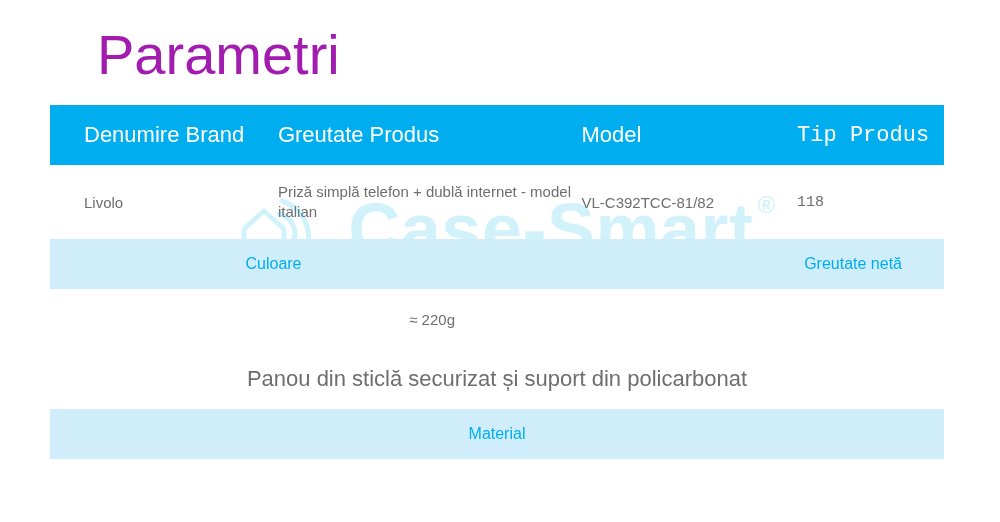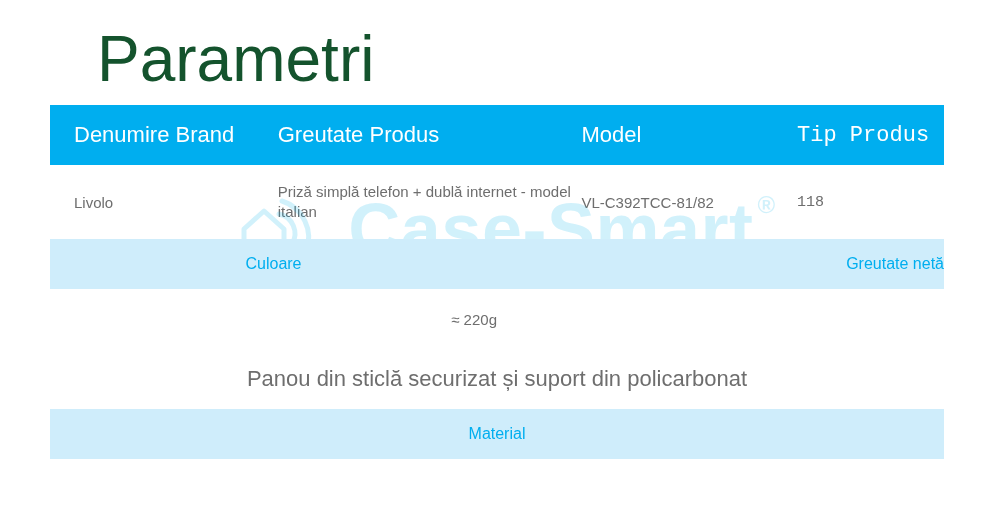--- a/index.html
+++ b/index.html
@@ -34,22 +34,22 @@
     gap: 4px;
   }
   .wm-icon {
     display: inline-flex;
     align-items: center;
   }
   .title {
     position: absolute;
     top: 22px;
     left: 97px;
-    font-size: 64px;
-    color: #14532d;
+    font-size: 56px;
+    color: #a21caf;
     font-weight: 300;
   }
   .table-wrap {
     position: absolute;
     top: 105px;
     left: 50px;
     width: 894px;
   }
   .row {
     display: flex;
@@ -83,31 +83,32 @@
     text-align: center;
   }
   .center-data {
     justify-content: center;
     text-align: center;
     color: #6e6e6e;
     font-size: 22px;
     background: #ffffff;
     min-height: 60px;
   }
-  .c1 { padding-left: 24px; width: 232px; }
+  .c1 { padding-left: 34px; width: 232px; }
   .c2 { width: 310px; }
   .c3 { width: 210px; }
   .c4 { padding-left: 10px; width: 160px; font-family: Liberation Mono, monospace; }
   .sub-c-left {
     width: 50%;
     text-align: center;
   }
   .sub-c-right {
     width: 50%;
     text-align: right;
+    padding-right: 42px;
   }
   .data-row .c2 {
     line-height: 1.35;
   }
 </style>
 </head>
 <body>
 
 <div class="watermark">
   <span class="wm-icon">

